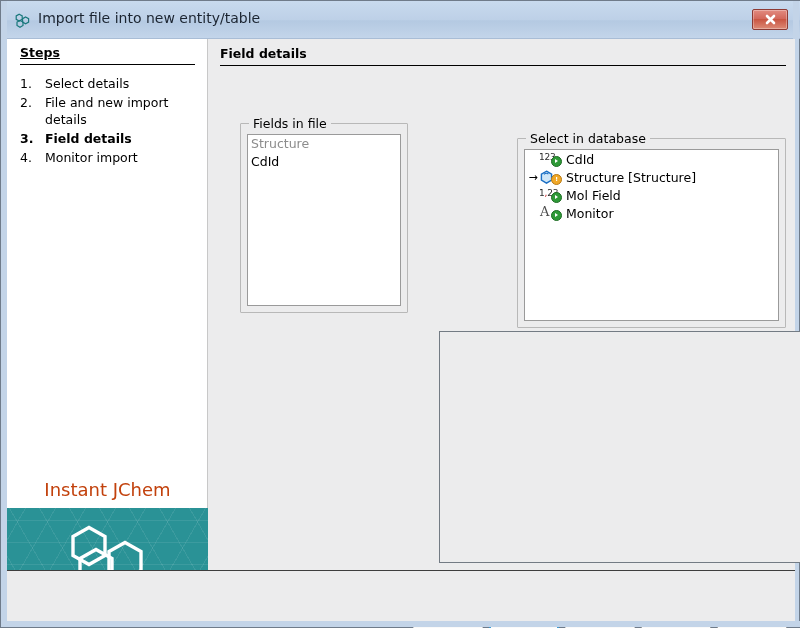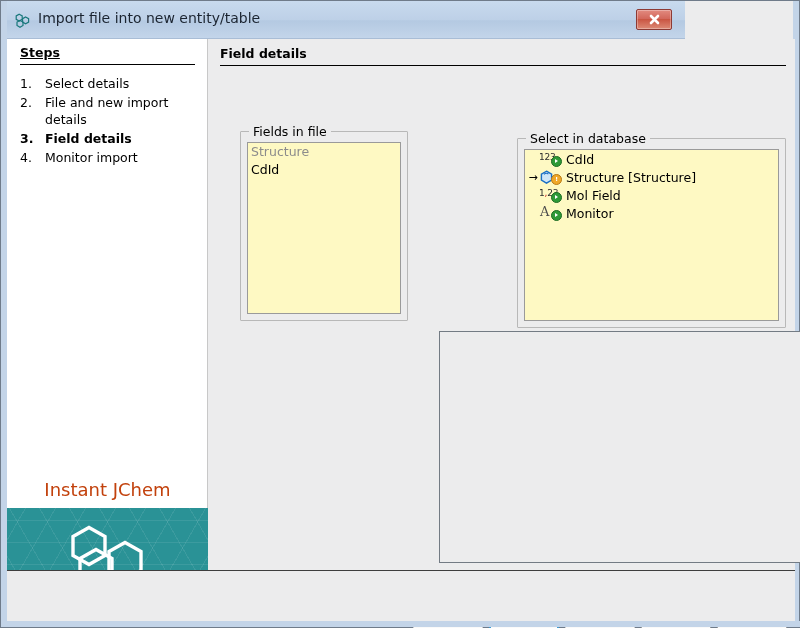--- a/index.html
+++ b/index.html
@@ -30,21 +30,21 @@
     left: 0; top: 0; right: 0; bottom: 0;
     box-sizing: border-box;
     border: 6px solid #c3d4e8;
     border-top: 0;
   }
 
   
   #titlebar {
     position: absolute;
     left: 0; top: 0;
-    width: 684px; height: 38px;
+    width: 800px; height: 38px;
     box-sizing: border-box;
     background: linear-gradient(to bottom, #c8daee 0%, #bdd0e7 52%, #b4c9e2 53%, #c3d5ea 100%);
     border-bottom: 1px solid #a9bdd6;
   }
   #title-icon {
     position: absolute;
     left: 13px; top: 11px;
     width: 17px; height: 17px;
   }
   #title-text {
@@ -177,37 +177,37 @@
     background: #ececed;
     padding: 0 4px;
     font-size: 12.5px;
     color: #000;
     white-space: nowrap;
   }
   .listbox {
     position: absolute;
     left: 6px; top: 10px;
     right: 6px; bottom: 6px;
-    background: #fef9c3;
+    background: #ffffff;
     border: 1px solid #9a9a9a;
     box-sizing: border-box;
     overflow: hidden;
   }
   .list-row {
     height: 18px;
     line-height: 18px;
     padding-left: 3px;
     font-size: 12.5px;
     white-space: nowrap;
     display: flex;
     align-items: center;
   }
   .list-row.disabled { color: #8c8c8c; }
 
-  #fields-file-group { left: 32px; top: 92px; width: 168px; height: 190px; }
+  #fields-file-group { left: 32px; top: 84px; width: 168px; height: 190px; }
   #fields-db-group   { left: 309px; top: 99px; width: 269px; height: 190px; }
 
   .db-row { height: 18px; display: flex; align-items: center; padding-left: 2px; font-size: 12.5px; }
   .db-row .marker { width: 12px; flex: 0 0 12px; text-align: center; color: #000; font-size: 11px; }
   .db-row .typeicon { width: 24px; flex: 0 0 24px; height: 16px; position: relative; }
   .db-row .db-label { padding-left: 3px; }
 
   .badge {
     position: absolute;
     right: 1px; bottom: 0px;

